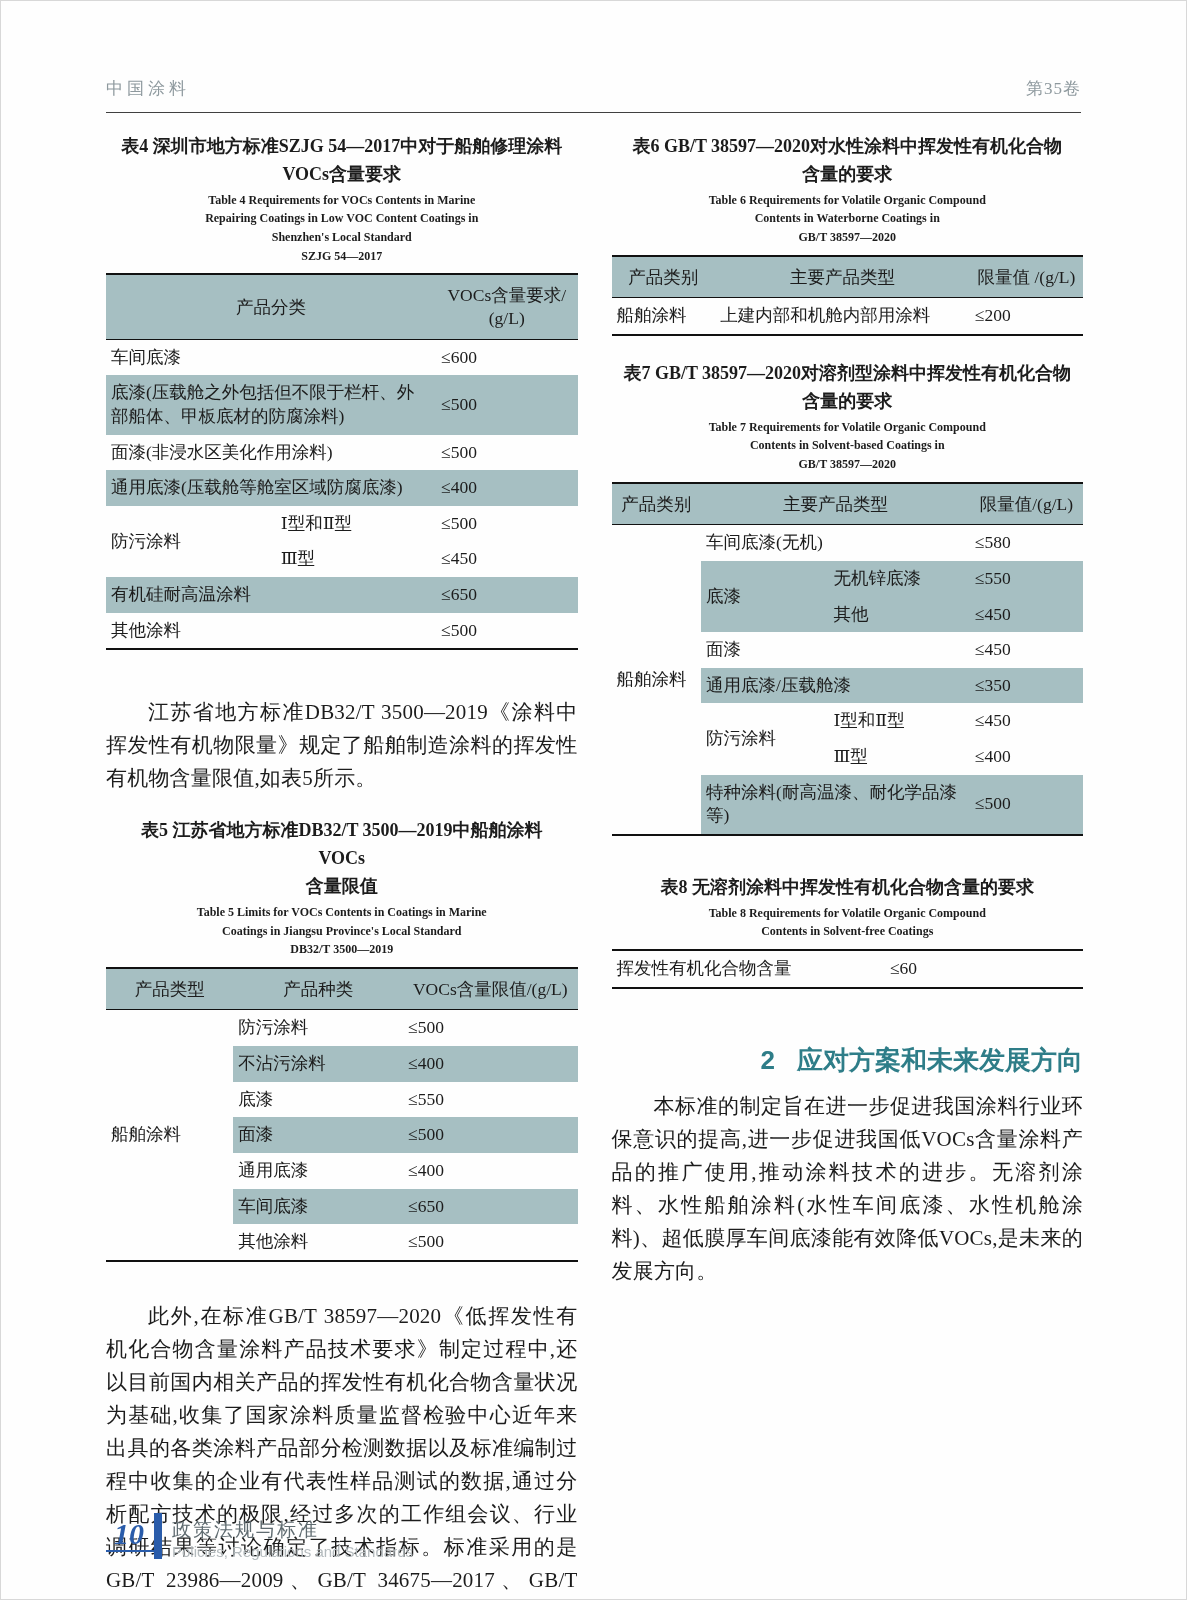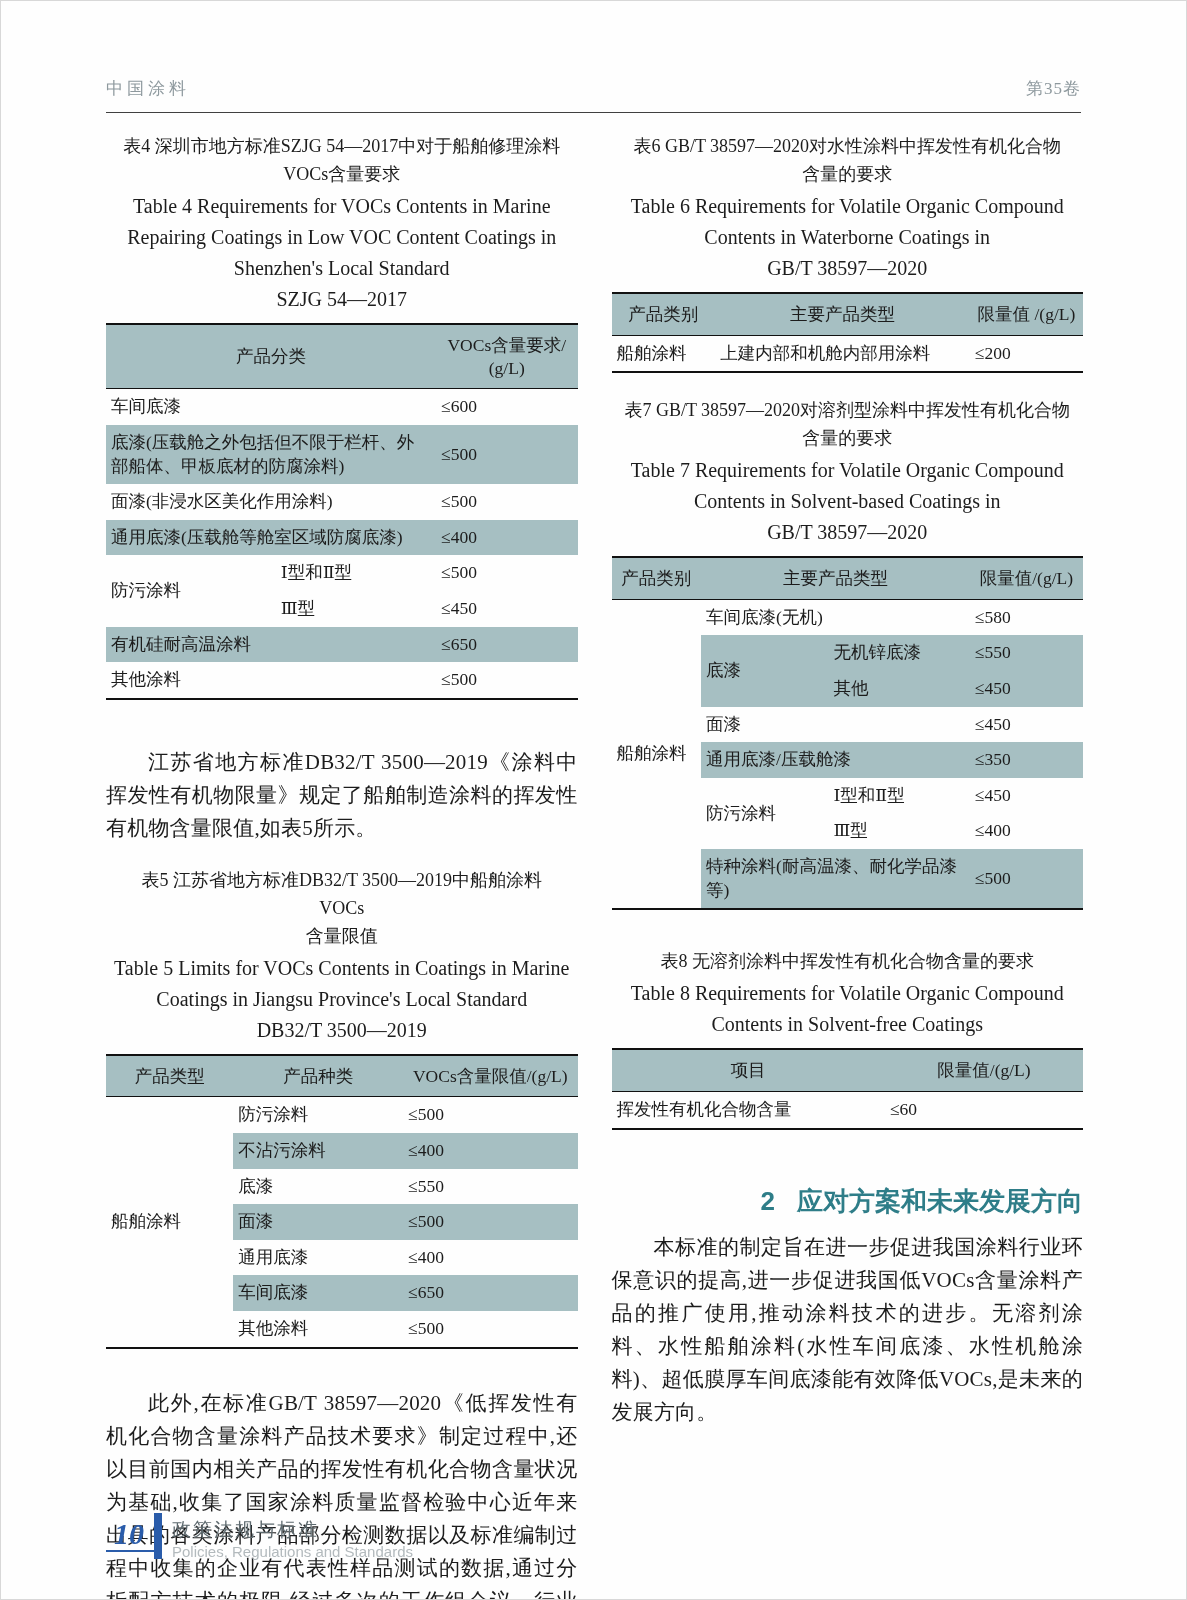--- a/index.html
+++ b/index.html
@@ -24,23 +24,23 @@
   .runhead .vol { letter-spacing:1px; }
 
   
   .cols {
     position:absolute; top:132px; left:105px;
     width:977px; display:flex; gap:34px;
   }
   .col { width:472px; }
 
   
-  .cap { text-align:center; font-weight:normal; line-height:1.55; }
+  .cap { text-align:center; font-weight:bold; line-height:1.55; }
   .cap-cn { font-size:18px; margin-bottom:2px; white-space:pre-line; }
-  .cap-en { font-size:20px; margin-bottom:8px; white-space:pre-line; }
+  .cap-en { font-size:12px; margin-bottom:8px; white-space:pre-line; }
 
   
   table.tbl {
     width:100%; border-collapse:collapse;
     border-top:2.5px solid #111; border-bottom:2.5px solid #111;
     font-size:17.5px; margin-bottom:24px;
   }
   table.tbl th {
     font-weight:normal; padding:9px 5px;
     border-bottom:1.5px solid #111;
@@ -305,24 +305,20 @@
       <div class="cap cap-cn">表8  无溶剂涂料中挥发性有机化合物含量的要求</div>
       <div class="cap cap-en">Table 8  Requirements for Volatile Organic Compound
 Contents in Solvent-free Coatings</div>
 
       <table class="tbl">
         <colgroup>
             <col style="width:58%">
             <col style="width:42%">
           </colgroup>
         <tbody>
-            <tr>
-          <th>项目</th>
-          <th>限量值/(g/L)</th>
-        </tr>
         <tr>
           <td class="ac">挥发性有机化合物含量</td>
           <td class="ac">≤60</td>
         </tr>
       </tbody>
         </table>
 
       <div class="gap-s"></div>
 
       <div class="h2">

